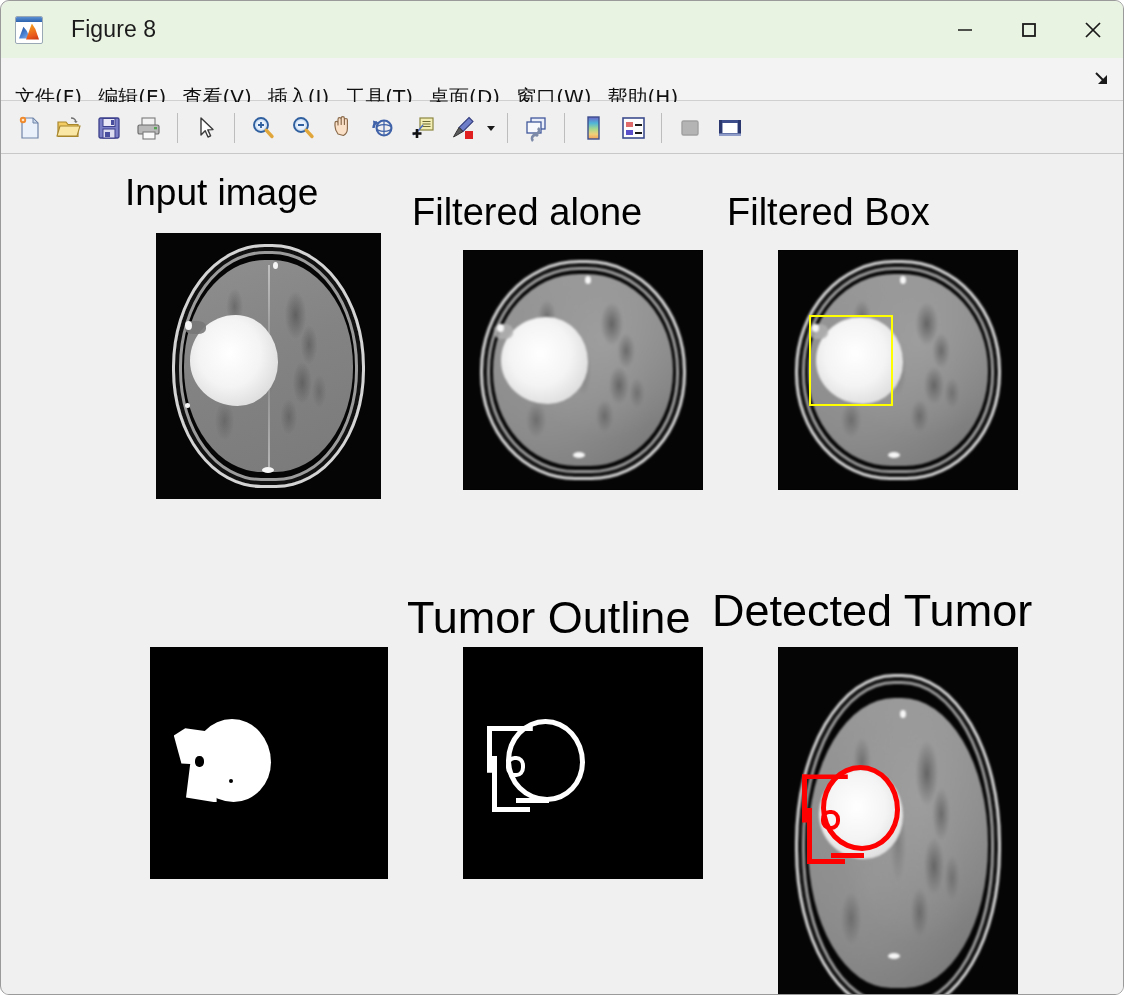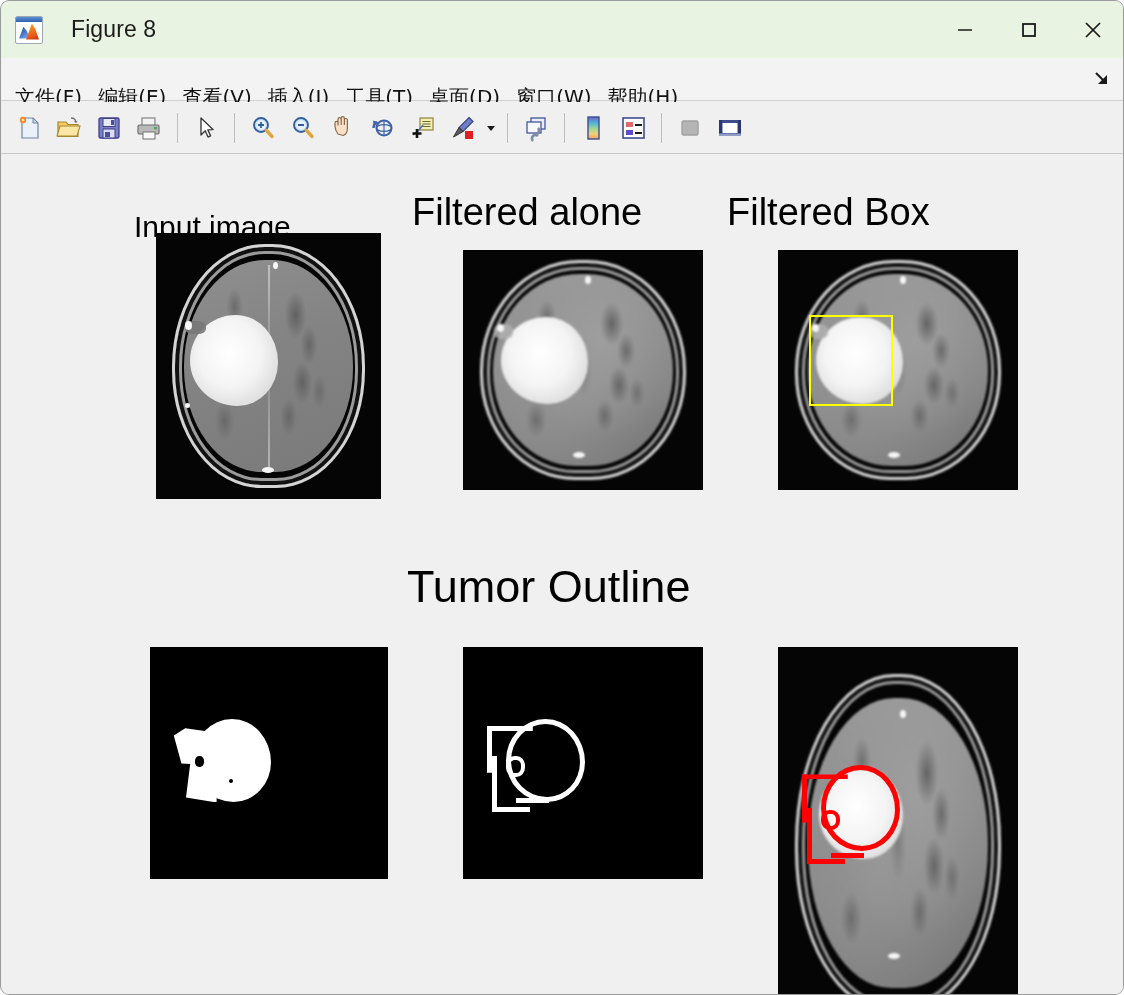--- a/index.html
+++ b/index.html
@@ -487,21 +487,21 @@
         <rect x="6.5" y="9" width="15" height="10" fill="#ffffff"></rect>
         <rect x="3" y="6" width="3" height="16" fill="#2b3870"></rect>
         <rect x="22" y="6" width="3" height="16" fill="#2b3870"></rect>
         <rect x="3" y="19.5" width="22" height="2.5" fill="#8f9dc8"></rect>
       </svg>
     </div>
   </div>
 
   <div id="figure-canvas">
 
-    <div class="panel-title" style="left:132px; top:17px; font-size:30px;margin-top:38px;">Input image</div>
+    <div class="panel-title" style="left:123px; top:17px; font-size:37px;">Input image</div>
 
     <div class="panel-img" style="left:154px; top:78px; width:225px; height:266px;">
       <div class="mri">
         <div class="skull-outer"></div>
         <div class="skull-ring"></div>
         <div class="brain" style="background:linear-gradient(160deg,#8f8f8f 0%,#838383 45%,#7a7a7a 100%);">
           <div class="gyri"></div>
         </div>
         <div class="midline"></div>
         <div class="tumor-blob" style="left:15%; top:31%; width:39%; height:34%;"></div>
@@ -553,35 +553,36 @@
       <div class="mask-blob" style="left:18%; top:31%; width:33%; height:36%;
            border-radius:50% 50% 48% 52% / 50% 52% 48% 50%;"></div>
       <div class="mask-blob" style="left:10%; top:35%; width:16%; height:16%;
            clip-path: polygon(0% 20%, 30% 0%, 100% 10%, 100% 100%, 20% 95%);"></div>
       <div class="mask-blob" style="left:14%; top:49%; width:14%; height:18%;
            clip-path: polygon(22% 0%, 100% 8%, 100% 100%, 8% 88%);"></div>
       <div style="position:absolute; left:19%; top:47%; width:9px; height:11px; background:#000000; border-radius:45%;"></div>
       <div style="position:absolute; left:33%; top:57%; width:4px; height:4px; background:#000000; border-radius:50%;"></div>
     </div>
 
-    <div class="panel-title" style="left:405px; top:406px; font-size:45px;">Tumor Outline</div>
+    <div class="panel-title" style="left:405px; top:437px; font-size:45px;">Tumor Outline</div>
 
     <div class="panel-img" style="left:461px; top:492px; width:240px; height:232px;">
       <div class="outline-ring" style="left:18%; top:31%; width:33%; height:36%;
            border-radius:50% 50% 48% 52% / 50% 52% 48% 50%;"></div>
       <div style="position:absolute; left:10%; top:34%; width:17%; height:18%;
            border-left:5px solid #fff; border-top:5px solid #fff;
            clip-path: polygon(0% 0%, 100% 0%, 100% 30%, 36% 30%, 36% 100%, 0% 100%);"></div>
       <div style="position:absolute; left:12%; top:47%; width:14%; height:22%;
            border-left:5px solid #fff; border-bottom:5px solid #fff;"></div>
       <div style="position:absolute; left:18%; top:47%; width:11px; height:13px;
            border:4px solid #ffffff; border-radius:45%;"></div>
       <div style="position:absolute; left:22%; top:65%; width:14%; height:5px; background:#ffffff;"></div>
     </div>
 
+    <div class="panel-title" style="left:710px; top:430px; font-size:45px;">Detected Tumor</div>
 
     <div class="panel-img" style="left:776px; top:492px; width:240px; height:392px; height:392px;">
       <div style="position:absolute; left:0; top:0; width:240px; height:392px; background:#000;"></div>
       <div style="position:absolute; left:0; top:0; width:240px; height:392px; overflow:hidden;">
         <div class="mri blur-soft" style="height:392px;">
           <div class="skull-outer" style="top:7%; height:86%;"></div>
           <div class="skull-ring" style="top:7%; height:86%;"></div>
           <div class="brain" style="top:13%; height:74%;">
             <div class="gyri"></div>
           </div>

